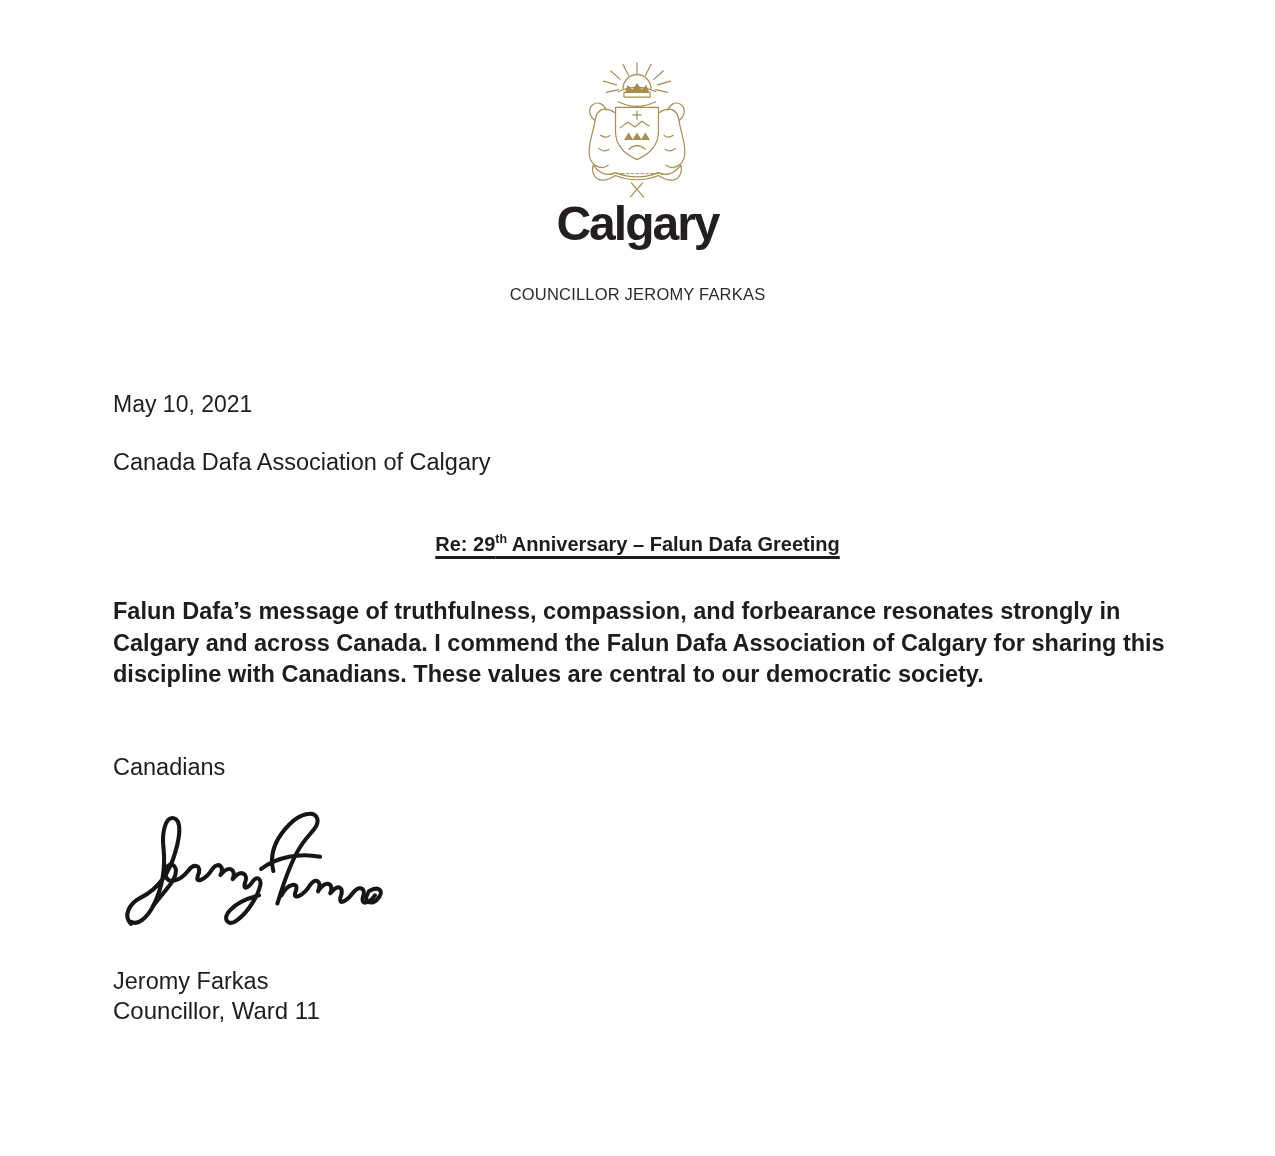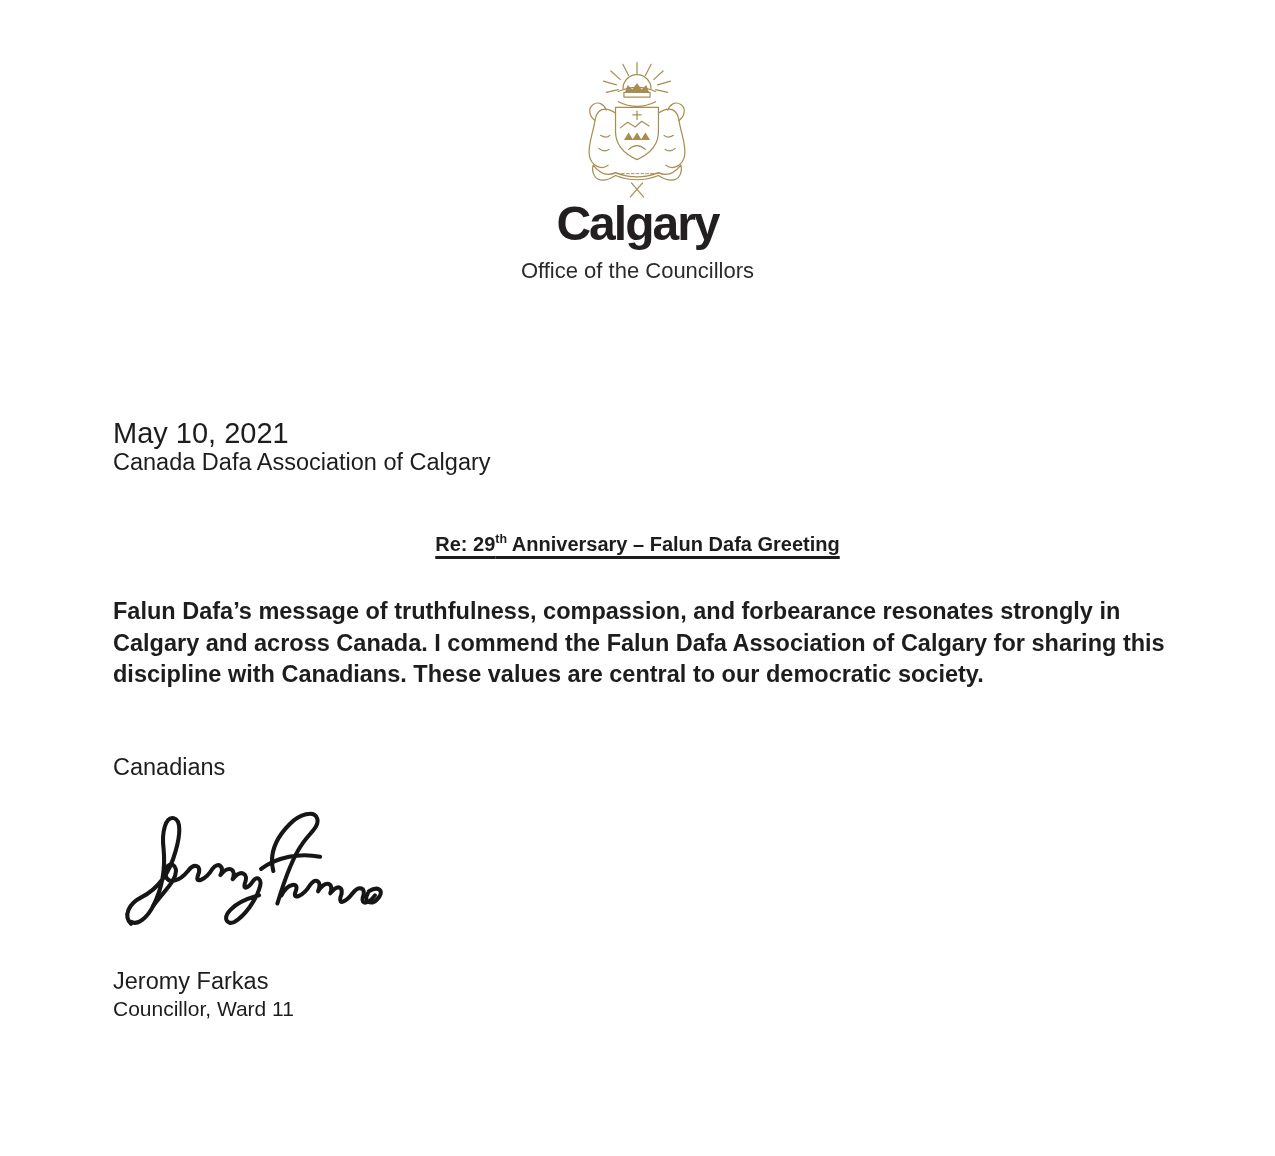--- a/index.html
+++ b/index.html
@@ -46,22 +46,21 @@
     width: 100%;
     text-align: center;
     font-size: 16.5px;
     letter-spacing: 0.2px;
     color: #2b2b2b;
   }
   .date-line {
     position: absolute;
     top: 391px;
     left: 113px;
-    font-size: 29px;
-    margin-top: 26px;
+    font-size: 23px;
   }
   .recipient-line {
     position: absolute;
     top: 449px;
     left: 113px;
     font-size: 23.5px;
   }
   .subject-line {
     position: absolute;
     top: 532px;
@@ -105,21 +104,21 @@
   .signer-name {
     position: absolute;
     top: 968px;
     left: 113px;
     font-size: 23.5px;
   }
   .signer-title {
     position: absolute;
     top: 997px;
     left: 113px;
-    font-size: 21px;
+    font-size: 24px;
   }
 </style>
 </head>
 <body>
 
 <div class="page">
 
   <svg class="crest" viewBox="0 0 150 155" fill="none" stroke="#a98d4f" stroke-width="1.3" stroke-linecap="round" stroke-linejoin="round">
 
     <path d="M75,2 L75,14 M60,4 L66,16 M90,4 L84,16 M47,11 L57,20 M103,11 L93,20 M39,22 L53,26 M111,22 L97,26 M42,34 L55,31 M108,34 L95,31"></path>
@@ -148,21 +147,21 @@
     <path d="M120,64 C126,60 128,51 122,47 C116,43 110,47 108,53"></path>
     <path d="M114,80 q-6,4 -10,0 M116,94 q-6,5 -11,1"></path>
 
     <path d="M28,112 C36,122 44,124 52,120 C67,126 83,126 98,120 C106,124 114,122 122,112 C124,120 120,128 112,128 C106,128 101,125 98,123 C83,129 67,129 52,123 C49,125 44,128 38,128 C30,128 26,120 28,112 Z"></path>
     <path d="M48,121 h54" stroke-dasharray="3 2.2" stroke-width="1"></path>
 
     <path d="M69,131 l13,15 M81,131 l-13,15"></path>
   </svg>
 
   <div class="wordmark">Calgary</div>
-  <div class="office-line">Office of the Councillors</div>
+  <div class="councillor-line">COUNCILLOR JEROMY FARKAS</div>
 
   <div class="date-line">May 10, 2021</div>
   <div class="recipient-line">Canada Dafa Association of Calgary</div>
 
   <div class="subject-line">
     <span class="subject-text"><span>Re: 29</span><sup>th</sup><span> Anniversary – Falun Dafa Greeting</span></span>
   </div>
 
   <div class="body-paragraph">Falun Dafa’s message of truthfulness, compassion, and forbearance resonates strongly in Calgary and across Canada. I commend the Falun Dafa Association of Calgary for sharing this discipline with Canadians. These values are central to our democratic society.</div>
 

